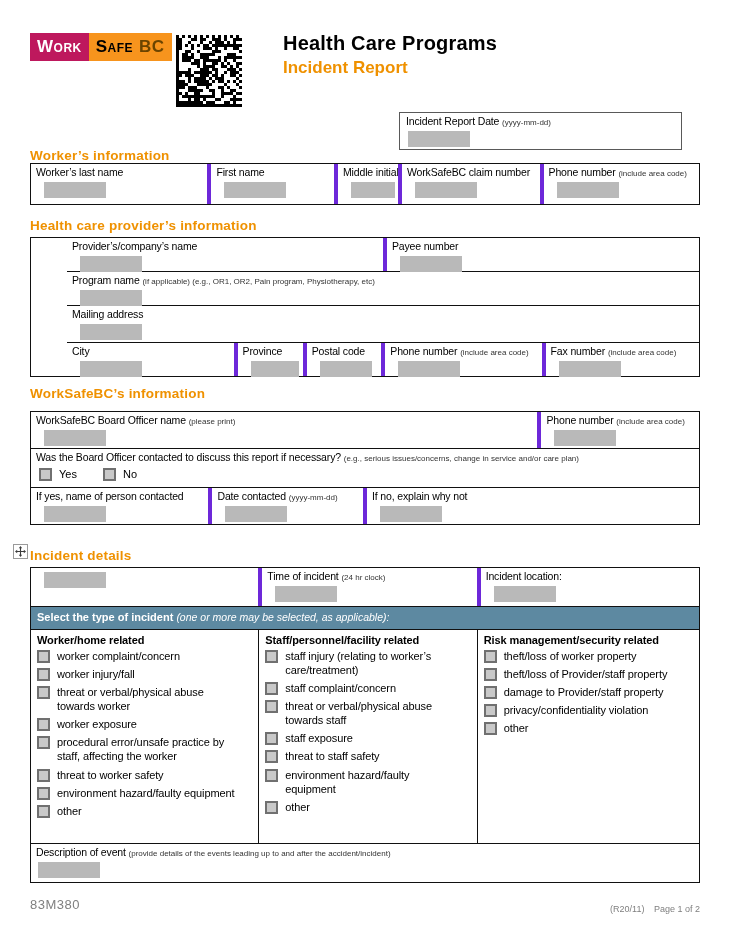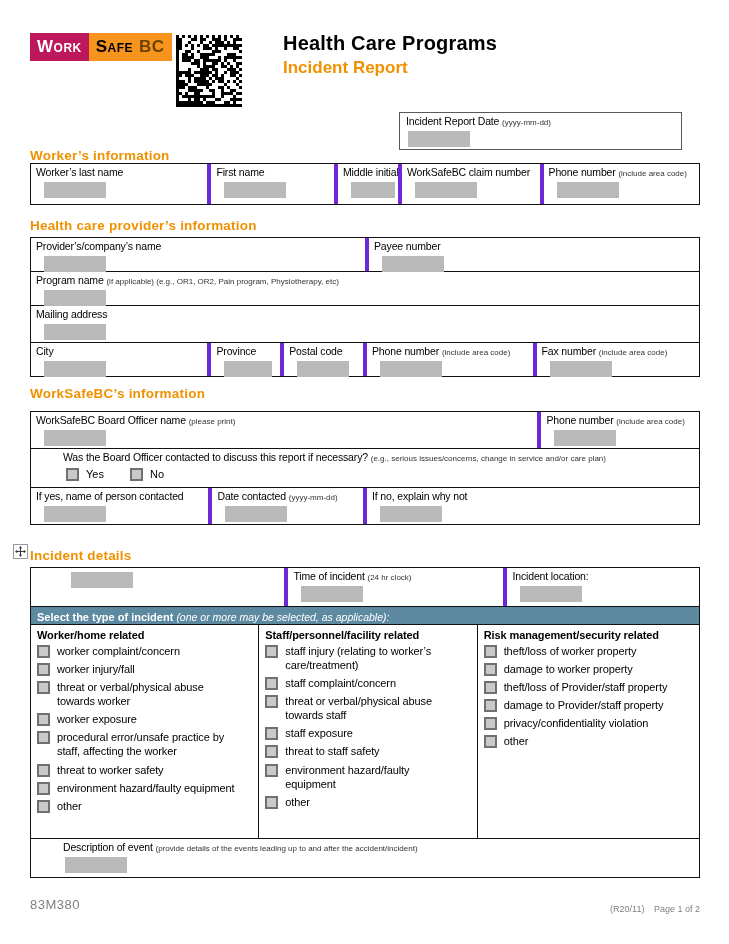--- a/index.html
+++ b/index.html
@@ -32,40 +32,40 @@
   .sec-h { font-size:13.5px; font-weight:bold; color:#ef9100; letter-spacing:.2px; }
   .lbl { font-size:10.5px; letter-spacing:-0.15px; white-space:nowrap; overflow:hidden; line-height:1.3; }
   .hint { font-size:8px; color:#333; letter-spacing:0; }
   .fill { width:62px; height:16px; background:#b9b9b9; margin:2px 0 3px 8px; }
   .tbl { border:1px solid #111; width:670px; }
   .row { display:flex; border-top:1px solid #111; }
   .row:first-child { border-top:none; }
   .cell { border-left:4px solid #6d28d9; padding:2px 0 0 5px; }
   .cell:first-child { border-left:none; }
 
-  .mt4 { margin-top:4px; } 
+  .mt4 { margin-top:4px;padding-left:36px; } 
   .worker-tbl { }
   .gap { height:13px; }
   .gap-sm { height:9px; }
 
   .h40 .cell { height:40px; }
   .h33 .cell { height:33px; }
   .h36 .cell { height:36px; }
-  .h38 .cell { height:38px;margin-left:27px; }
+  .h38 .cell { height:38px; }
 
   
   .ynline { display:flex; align-items:flex-end; gap:26px; margin:3px 0 3px 3px; }
   .yn { display:flex; align-items:center; gap:7px; font-size:11px; }
   .ckbox { width:13px; height:13px; background:#c9c9c9; border:2px solid #707070; flex:0 0 13px; }
 
   
   .inc-head-row { position:relative; margin-top:12px; }
   .move-ic { position:absolute; left:-17px; top:-2px; width:15px; height:15px;
              border:1px solid #9a9a9a; background:#fff; display:flex; align-items:center; justify-content:center; }
-  .selectbar { background:#5d89a1; color:#fff; padding:4px 6px 1px 6px; font-size:11px; }
+  .selectbar { background:#5d89a1; color:#fff; padding:4px 6px 6px 6px; font-size:11px; }
   .selectbar .sb { font-weight:bold; }
   .selectbar .si { font-style:italic; font-size:10.5px; }
 
   .ckrow { display:flex; }
   .ckcol { border-left:1px solid #111; padding:4px 0 0 6px; height:213px; }
   .ckcol:first-child { border-left:none; }
   .ckcol-h { font-size:11px; font-weight:bold; letter-spacing:-0.1px; margin-bottom:3px; }
   .ck-item { display:flex; align-items:flex-start; margin-bottom:4px; }
   .ck-item .ckbox { margin:1px 7px 0 0; }
   .ck-lbl { font-size:11px; line-height:1.28; letter-spacing:-0.1px; }
@@ -638,24 +638,20 @@
       </div>
 
       <div class="ckcol c3" style="width:223px">
         <div class="ckcol-h">Risk management/security related</div>
         <div class="ck-item">
             <span class="ckbox"></span>
             <span class="ck-lbl">theft/loss of worker property</span>
           </div>
         <div class="ck-item">
             <span class="ckbox"></span>
-            <span class="ck-lbl">damage to worker property</span>
-          </div>
-        <div class="ck-item">
-            <span class="ckbox"></span>
             <span class="ck-lbl">theft/loss of Provider/staff property</span>
           </div>
         <div class="ck-item">
             <span class="ckbox"></span>
             <span class="ck-lbl">damage to Provider/staff property</span>
           </div>
         <div class="ck-item">
             <span class="ckbox"></span>
             <span class="ck-lbl">privacy/confidentiality violation</span>
           </div>

